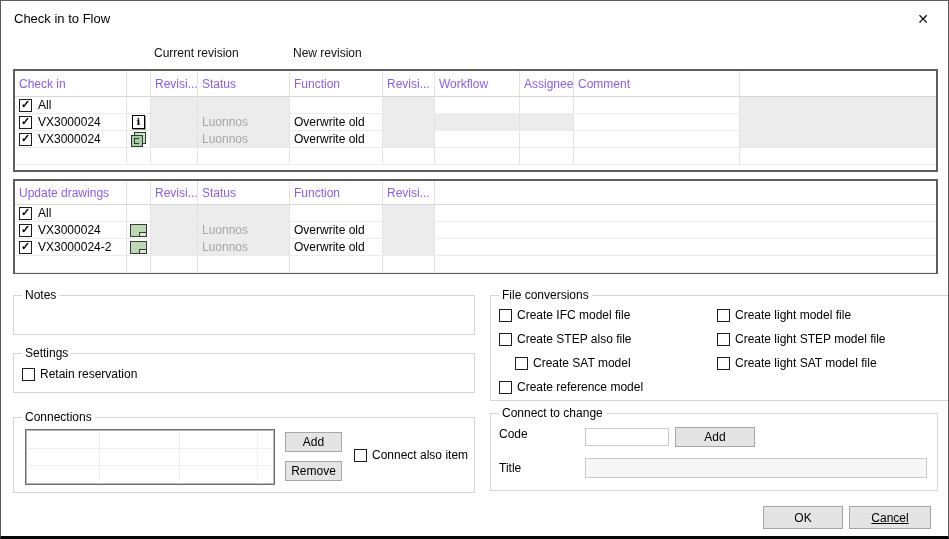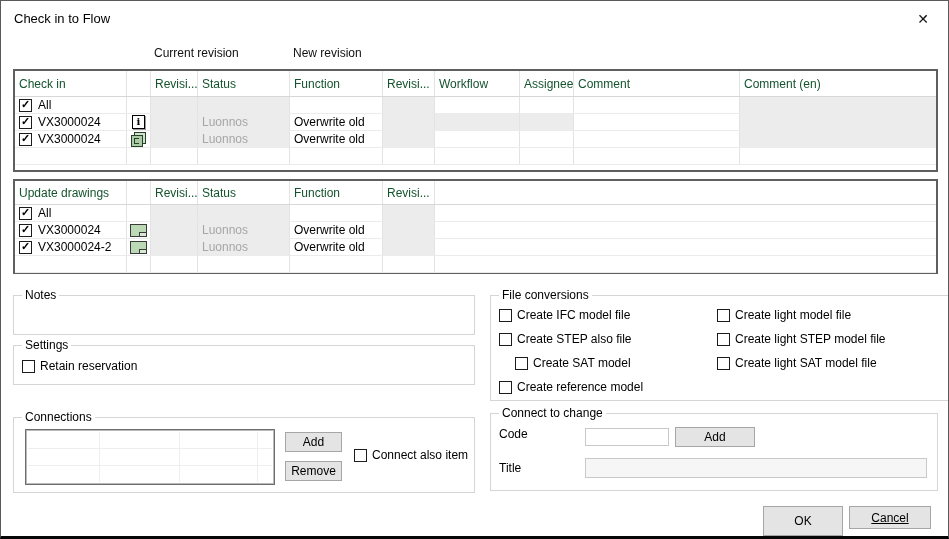--- a/index.html
+++ b/index.html
@@ -19,21 +19,21 @@
 
   
   .grid { position:absolute; left:12px; width:925px; background:#fff;
           border:2px solid #5f5f5f; display:flex; flex-direction:column; }
   .trow { display:flex; flex:0 0 17px; height:17px; border-bottom:1px solid #ebebeb; }
   .thead { display:flex; border-bottom:1px solid #d7d7d7; }
   .grid1 .thead { flex:0 0 26px; }
   .grid2 .thead { flex:0 0 24px; }
   .cell { border-right:1px solid #e3e3e3; padding:0 4px; display:flex; align-items:center;
           overflow:hidden; white-space:nowrap; }
-  .thead .cell { color:#14532d; }
+  .thead .cell { color:#8b5cf6; }
   .c-name{width:112px;} .c-icon{width:24px; justify-content:center; padding:0 2px;}
   .c-rev1{width:47px;} .c-status{width:92px;} .c-func{width:93px;} .c-rev2{width:52px;}
   .c-wf{width:85px;} .c-asg{width:54px;} .c-cmt{width:166px;}
   .c-cmten{flex:1; border-right:none;}
   .c-rest{flex:1; border-right:none;}
   .g { background:#ececec; }
   .muted { color:#a6a6a6; }
   .filler { flex:1; }
 
   
@@ -94,21 +94,20 @@
     <div class="thead">
       <div class="cell c-name">Check in</div>
       <div class="cell c-icon"></div>
       <div class="cell c-rev1">Revisi...</div>
       <div class="cell c-status">Status</div>
       <div class="cell c-func">Function</div>
       <div class="cell c-rev2">Revisi...</div>
       <div class="cell c-wf">Workflow</div>
       <div class="cell c-asg">Assignee</div>
       <div class="cell c-cmt">Comment</div>
-      <div class="cell c-cmten">Comment (en)</div>
     </div>
 
     <div class="trow">
       <div class="cell c-name">
         <span class="cb">
             <span class="tick">✓</span>
           </span>
         <span>All</span>
       </div>
       <div class="cell c-icon"></div>
@@ -254,21 +253,21 @@
       <div class="cell c-rev2"></div>
       <div class="cell c-rest"></div>
     </div>
     <div class="filler"></div>
   </div>
 
   <div class="group" style="left:12px; top:294px; width:462px; height:40px;text-align:center;">
     <span class="group-label">Notes</span>
   </div>
 
-  <div class="group" style="left:12px; top:344px; width:462px; height:40px;">
+  <div class="group" style="left:12px; top:352px; width:462px; height:40px;">
     <span class="group-label">Settings</span>
     <div class="chk-row" style="left:8px; top:13px;">
       <span class="cb"></span>
       <span class="chk-label">Retain reservation</span>
     </div>
   </div>
 
   <div class="group" style="left:12px; top:416px; width:462px; height:76px;">
     <span class="group-label">Connections</span>
     <div class="conn-box">
@@ -335,16 +334,16 @@
 
   <div class="group" style="left:489px; top:412px; width:448px; height:78px;">
     <span class="group-label">Connect to change</span>
     <span class="lbl" style="left:8px; top:13px;">Code</span>
     <input class="txt" style="left: 94px; top: 14px; width: 84px; height: 18px;" value="">
     <button class="btn" style="left:184px; top:13px; width:80px; height:20px;">Add</button>
     <span class="lbl" style="left:8px; top:47px;">Title</span>
     <input class="txt" style="left: 94px; top: 44px; width: 342px; height: 20px; background: rgb(246, 246, 246);" readonly="" value="">
   </div>
 
-  <button class="btn" style="left:762px; top:505px; width:80px; height:30px;">OK</button>
+  <button class="btn" style="left:762px; top:505px; width:80px; height:23px;">OK</button>
   <button class="btn" style="left:848px; top:505px; width:82px; height:23px;text-decoration:underline;">Cancel</button>
 
 </div>
 
 </body></html>

